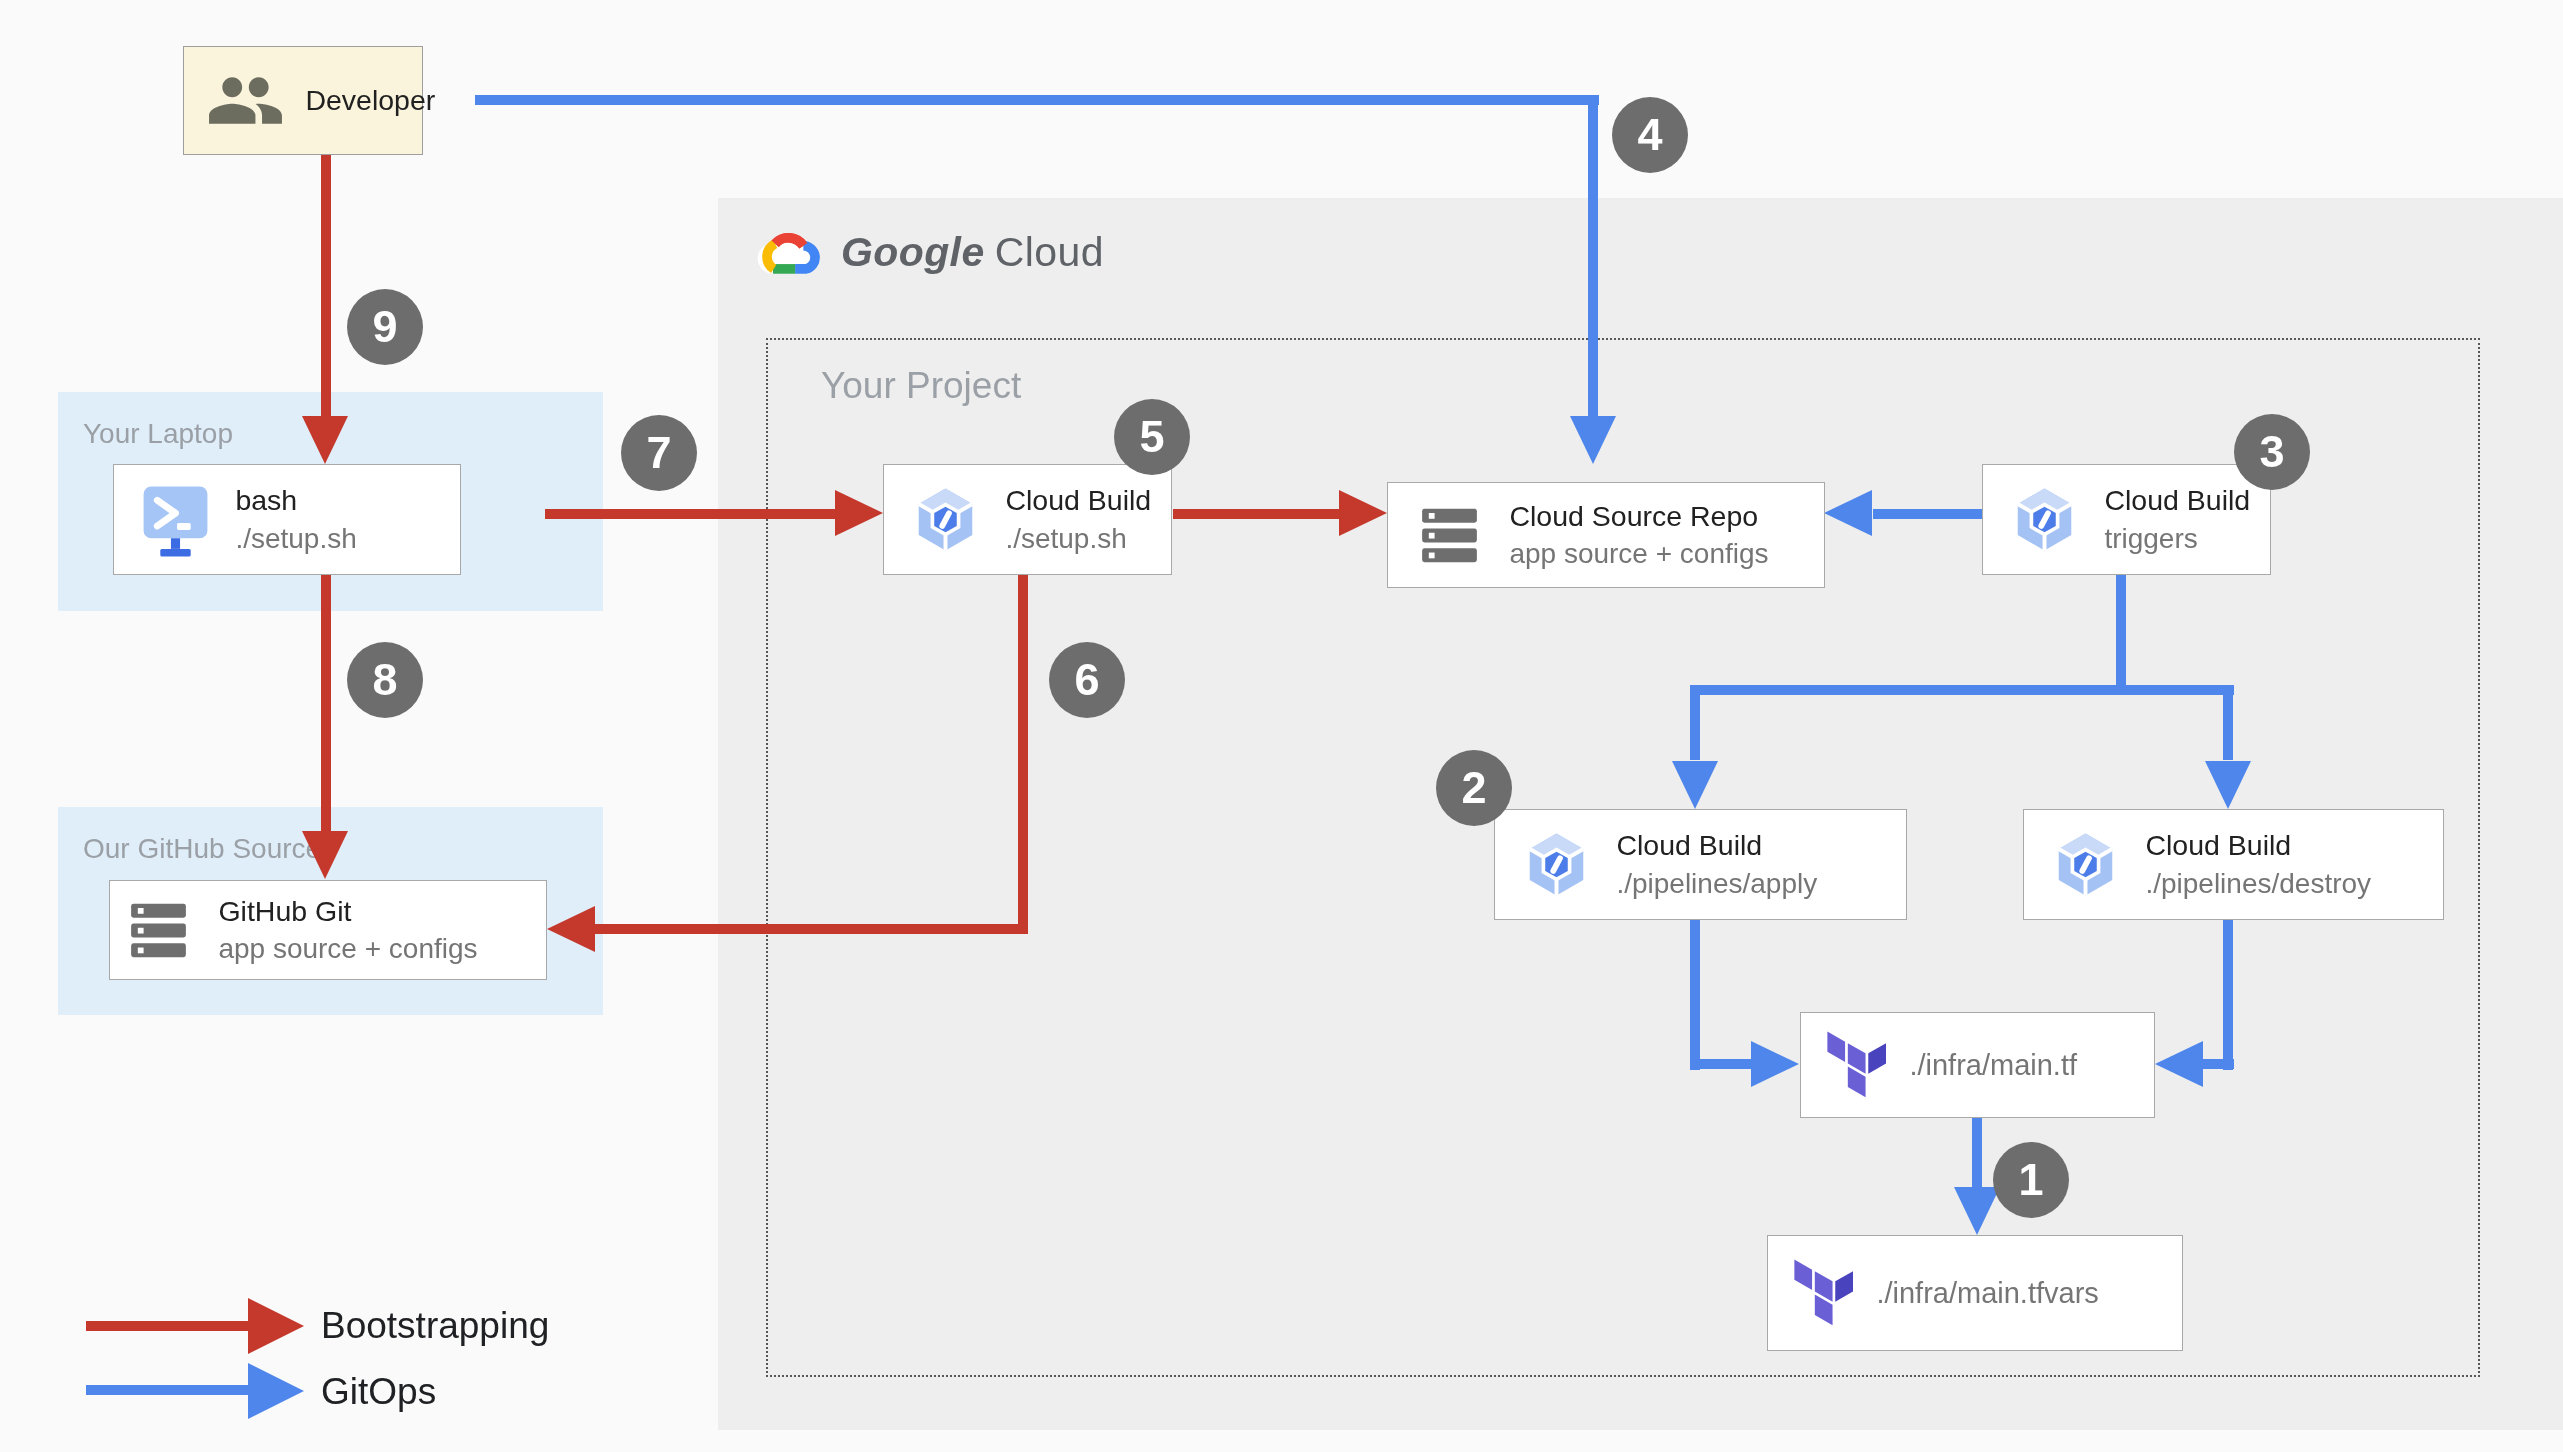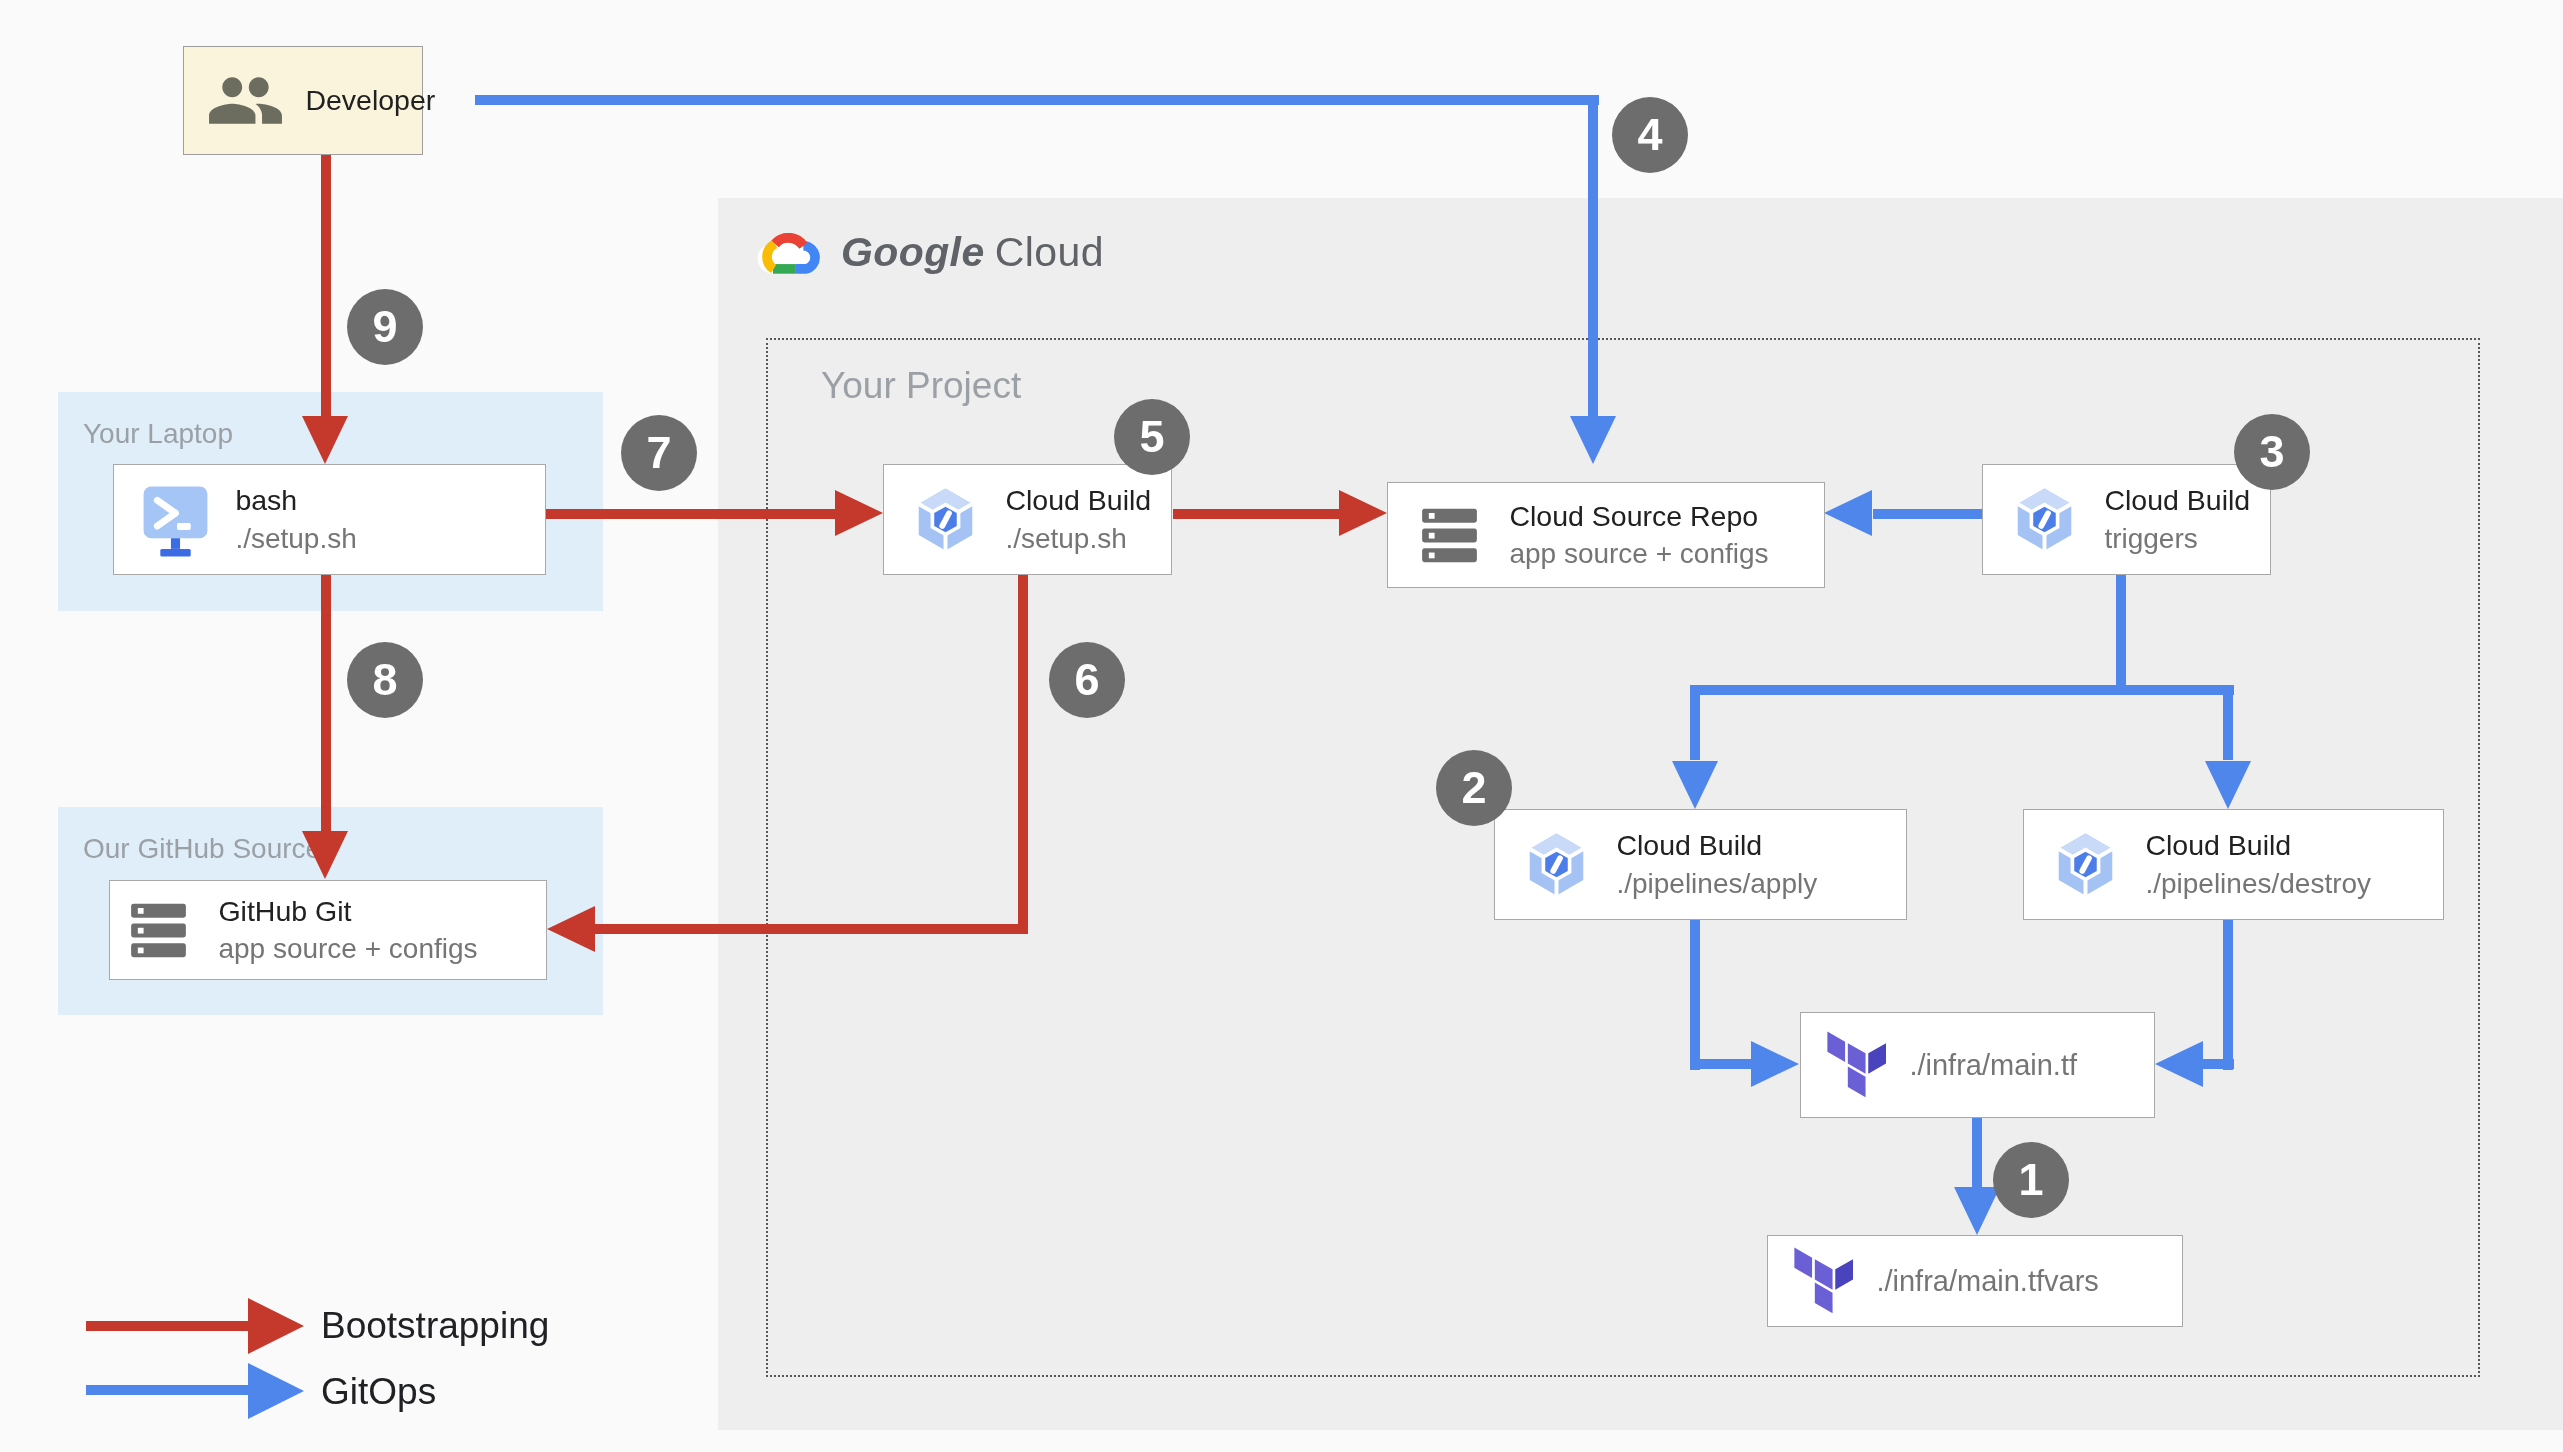--- a/index.html
+++ b/index.html
@@ -123,21 +123,21 @@
   <span class="nicon">
     <svg width="73" height="53" viewBox="1 4 22 16">
       <path fill="#6C6C5F" d="M16 11c1.66 0 2.99-1.34 2.99-3S17.66 5 16 5c-1.66 0-3 1.34-3 3s1.34 3 3 3zm-8 0c1.66 0 2.99-1.34 2.99-3S9.66 5 8 5C6.34 5 5 6.34 5 8s1.34 3 3 3zm0 2c-2.33 0-7 1.17-7 3.5V19h14v-2.5c0-2.33-4.67-3.5-7-3.5zm8 0c-.29 0-.62.02-.97.05 1.16.84 1.97 1.97 1.97 3.45V19h6v-2.5c0-2.33-4.67-3.5-7-3.5z"></path>
     </svg>
   </span>
   <span class="ntext">
       <span class="ttl">Developer</span>
     </span>
 </div>
 
-<div class="node" style="left:113px;top:464px;width:433px;height:111px;">
+<div class="node" style="left:113px;top:464px;width:348px;height:111px;">
   <span class="nicon">
     <svg width="73" height="76" viewBox="0 0 48 50">
       <rect x="3" y="3" width="42" height="34" rx="5" fill="#A6C5F7"></rect>
       <path d="M12 12 L24 20.5 L12 29" stroke="#FFFFFF" stroke-width="4.5" fill="none" stroke-linecap="round" stroke-linejoin="round"></path>
       <rect x="25" y="27" width="9" height="4.5" rx="1" fill="#FFFFFF"></rect>
       <rect x="21" y="37" width="6" height="7" fill="#3C6CE4"></rect>
       <rect x="14" y="44" width="20" height="5" rx="1" fill="#3C6CE4"></rect>
     </svg>
   </span>
   <span class="ntext">
@@ -256,21 +256,21 @@
     <svg width="60" height="69" viewBox="0 0 44 50">
       <polygon points="1,0 14,7.5 14,22.5 1,15" fill="#6B5FD6"></polygon>
       <polygon points="16,8.6 29,16.1 29,31.1 16,23.6" fill="#6B5FD6"></polygon>
       <polygon points="31,16.1 44,8.6 44,23.6 31,31.1" fill="#4A43BE"></polygon>
       <polygon points="16,25.8 29,33.3 29,48.3 16,40.8" fill="#6B5FD6"></polygon>
     </svg>
   </span>
   <span class="tf-label">./infra/main.tf</span>
 </div>
 
-<div class="node" style="left:1767px;top:1235px;width:416px;height:92px;">
+<div class="node" style="left:1767px;top:1235px;width:416px;height:116px;">
   <span class="nicon">
     <svg width="60" height="69" viewBox="0 0 44 50">
       <polygon points="1,0 14,7.5 14,22.5 1,15" fill="#6B5FD6"></polygon>
       <polygon points="16,8.6 29,16.1 29,31.1 16,23.6" fill="#6B5FD6"></polygon>
       <polygon points="31,16.1 44,8.6 44,23.6 31,31.1" fill="#4A43BE"></polygon>
       <polygon points="16,25.8 29,33.3 29,48.3 16,40.8" fill="#6B5FD6"></polygon>
     </svg>
   </span>
   <span class="tf-label">./infra/main.tfvars</span>
 </div>

